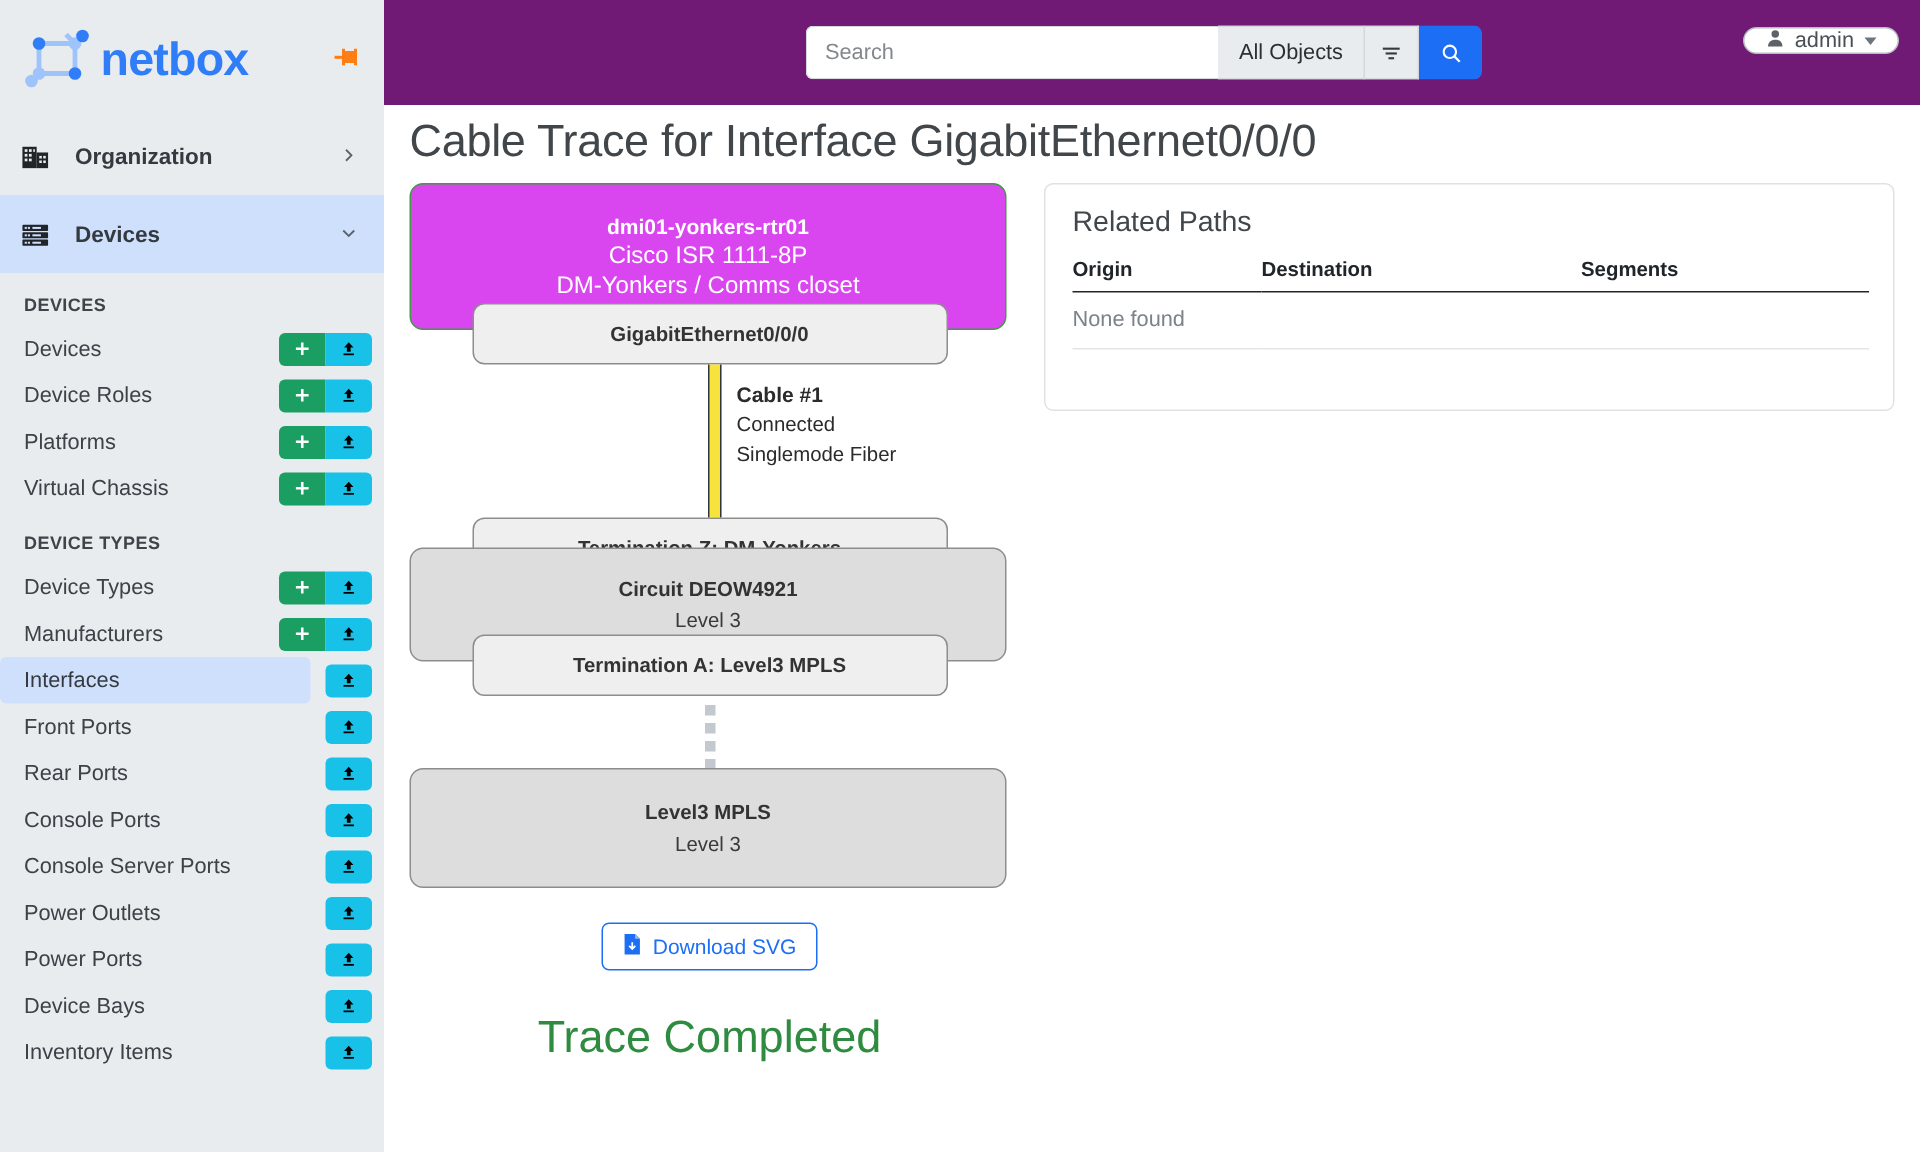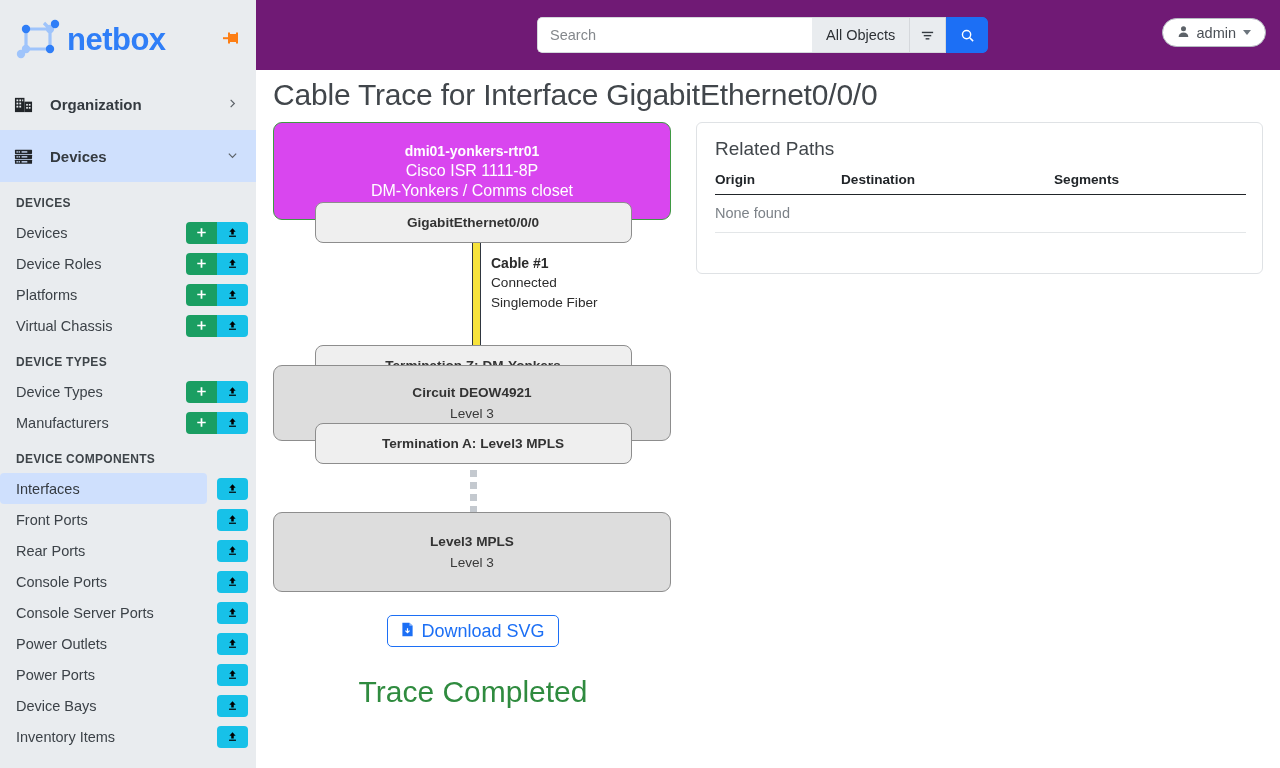--- a/index.html
+++ b/index.html
@@ -106,21 +106,21 @@
     cursor: pointer;
   }
   .search-go {
     display: flex; align-items: center; justify-content: center;
     width: 42px; height: 36px; background: #1c6ff5;
     border: 1px solid #1c6ff5; border-radius: 0 5px 5px 0; cursor: pointer;
   }
   .user-menu {
     position: absolute; right: 14px; top: 18px;
     display: flex; align-items: center; gap: 7px;
-    height: 29px; padding: 0 14px;
+    height: 18px; padding: 0 14px;
     border: 1px solid #b6bcc2; border-radius: 18px;
     font-size: 14.5px; color: #4b5056; cursor: pointer; background:#fff;
   }
   .caret-d {
     width: 0; height: 0; border-left: 4.5px solid transparent;
     border-right: 4.5px solid transparent; border-top: 5.5px solid #6c757d;
   }
 
   
   #main { position: absolute; left: 256px; top: 70px; right: 0; bottom: 0; background:#fff; }
@@ -187,21 +187,21 @@
   .dots-seg { position: relative; height: 48px; }
   .dots-seg .dot {
     position: absolute; left: 197px; width: 7px; height: 7px; background: #c4c9cf;
   }
 
   .dl-row { text-align: center; padding-top: 23px; }
   .dl-btn {
     display: inline-flex; align-items: center; gap: 7px;
     height: 32px; padding: 0 13px;
     border: 1px solid #1c6ff5; border-radius: 5px;
-    color: #1c6ff5; background: #fff; font-size: 18px; cursor: pointer;
+    color: #1c6ff5; background: #fff; font-size: 14px; cursor: pointer;
     font-family: "Liberation Sans", sans-serif;
   }
   .trace-status {
     text-align: center; padding-top: 28px;
     font-size: 30px; color: #2f8b3f; font-weight: 400;
   }
 
   
   .paths-card {
     position: absolute; left: 440px; top: 10px;
@@ -394,21 +394,20 @@
       </span>
       <span class="mini-btn mini-up">
         <svg viewBox="0 0 14 14" width="11" height="11">
             <path d="M7 1.5 L11 6 H8.6 V9.5 H5.4 V6 H3 Z" fill="#000"></path>
             <rect x="2.6" y="11" width="8.8" height="1.5" fill="#000"></rect>
           </svg>
       </span>
     </span>
   </div>
 
-  <div class="sec-head">DEVICE COMPONENTS</div>
   <div class="nav-item">
     <span class="hlbg"></span>
     <span class="nlabel hl">Interfaces</span>
     <span class="btn-pair">
       <span class="mini-btn mini-up solo">
         <svg viewBox="0 0 14 14" width="11" height="11">
             <path d="M7 1.5 L11 6 H8.6 V9.5 H5.4 V6 H3 Z" fill="#000"></path>
             <rect x="2.6" y="11" width="8.8" height="1.5" fill="#000"></rect>
           </svg>
       </span>

